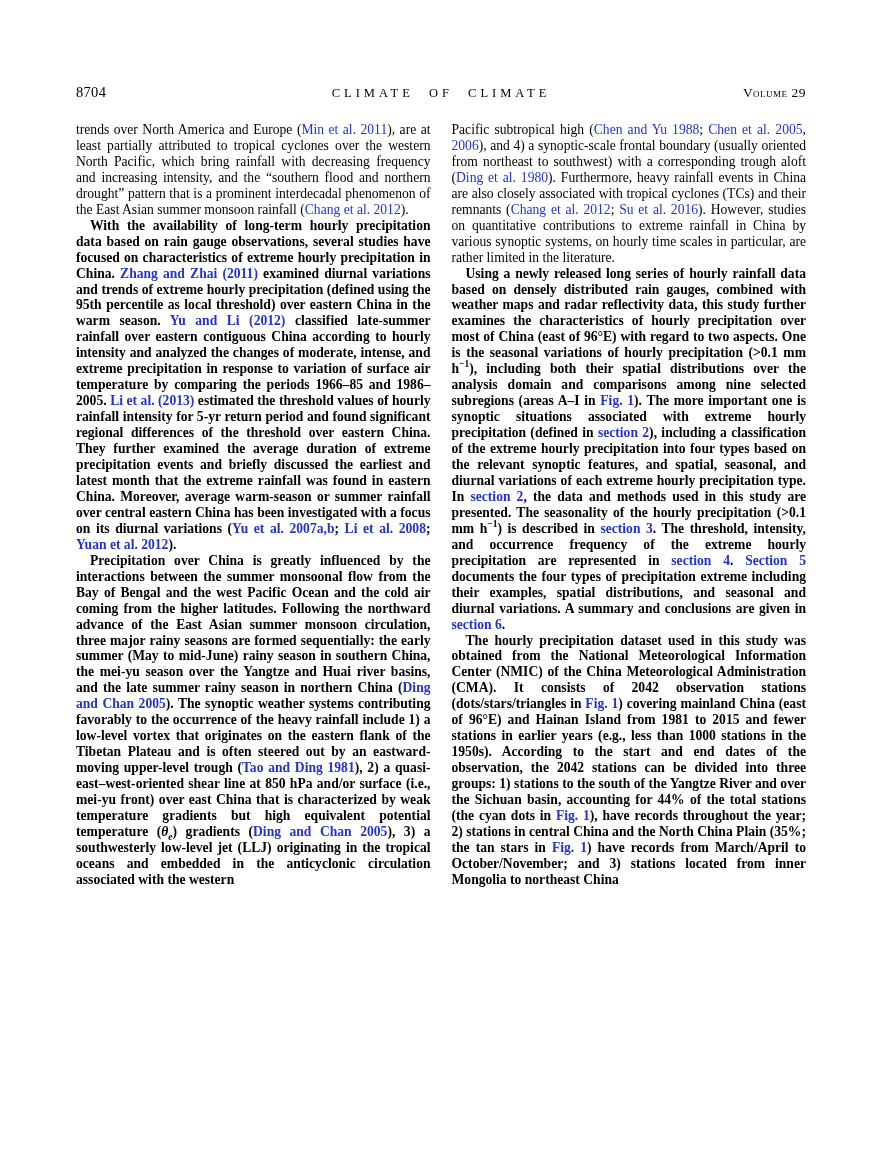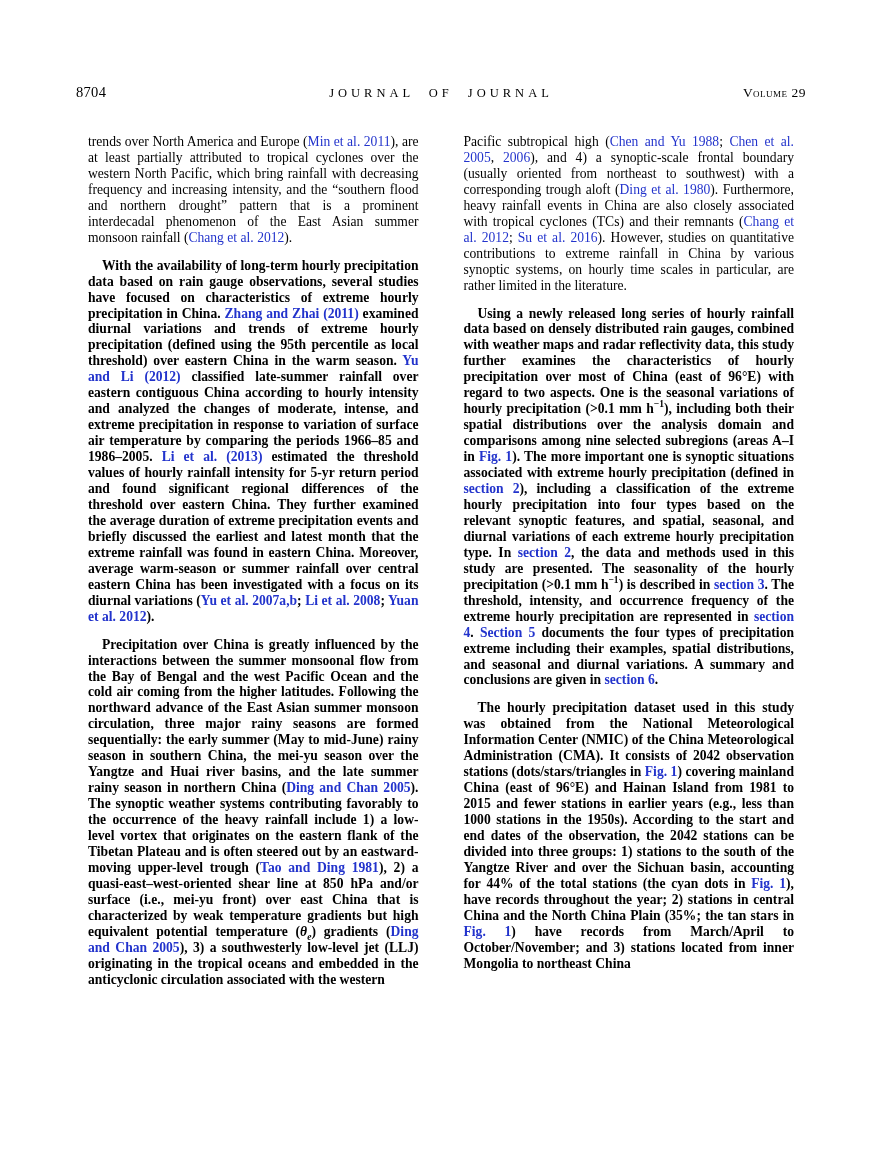--- a/index.html
+++ b/index.html
@@ -45,21 +45,21 @@
   }
   .column {
     flex: 1;
     min-width: 0;
     text-align: justify;
     font-size: 13.6px;
     line-height: 15.95px;
     hyphens: auto;
     -webkit-hyphens: auto;
   }
-  .para { margin: 12px; }
+  .para { margin: 0; }
   .para.indent { text-indent: 14px; font-weight: bold; }
   .section-heading {
     font-size: 13.6px;
     font-weight: bold;
     text-align: left;
     margin: 16px 0 15px 0;
   }
   a.cite-link {
     color: var(--link-color, #2233CC);
     text-decoration: none;
@@ -68,21 +68,21 @@
   .sup { vertical-align: super; font-size: 9.5px; line-height: 0; }
   .sub { vertical-align: sub; font-size: 9.5px; line-height: 0; }
   .it { font-style: italic; }
 </style>
 </head>
 <body>
 
 <div class="page">
   <div class="header">
     <div class="page-number">8704</div>
-    <div class="journal-title">JOURNAL OF JOURNAL</div>
+    <div class="journal-title">CLIMATE OF CLIMATE</div>
     <div class="volume">Volume 29</div>
   </div>
   <div class="columns">
     <div class="column">
         <p class="para"><span>trends over North America and Europe (</span><a href="#" class="cite-link">Min et al. 2011</a><span>), are at least partially attributed to tropical cyclones over the western North Pacific, which bring rainfall with decreasing frequency and increasing intensity, and the “southern flood and northern drought” pattern that is a prominent interdecadal phenomenon of the East Asian summer monsoon rainfall (</span><a href="#" class="cite-link">Chang et al. 2012</a><span>).</span></p>
         <p class="para indent"><span>With the availability of long-term hourly precipitation data based on rain gauge observations, several studies have focused on characteristics of extreme hourly precipitation in China. </span><a href="#" class="cite-link">Zhang and Zhai (2011)</a><span> examined diurnal variations and trends of extreme hourly precipitation (defined using the 95th percentile as local threshold) over eastern China in the warm season. </span><a href="#" class="cite-link">Yu and Li (2012)</a><span> classified late-summer rainfall over eastern contiguous China according to hourly intensity and analyzed the changes of moderate, intense, and extreme precipitation in response to variation of surface air temperature by comparing the periods 1966–85 and 1986–2005. </span><a href="#" class="cite-link">Li et al. (2013)</a><span> estimated the threshold values of hourly rainfall intensity for 5-yr return period and found significant regional differences of the threshold over eastern China. They further examined the average duration of extreme precipitation events and briefly discussed the earliest and latest month that the extreme rainfall was found in eastern China. Moreover, average warm-season or summer rainfall over central eastern China has been investigated with a focus on its diurnal variations (</span><a href="#" class="cite-link">Yu et al. 2007a,b</a><span>; </span><a href="#" class="cite-link">Li et al. 2008</a><span>; </span><a href="#" class="cite-link">Yuan et al. 2012</a><span>).</span></p>
         <p class="para indent"><span>Precipitation over China is greatly influenced by the interactions between the summer monsoonal flow from the Bay of Bengal and the west Pacific Ocean and the cold air coming from the higher latitudes. Following the northward advance of the East Asian summer monsoon circulation, three major rainy seasons are formed sequentially: the early summer (May to mid-June) rainy season in southern China, the mei-yu season over the Yangtze and Huai river basins, and the late summer rainy season in northern China (</span><a href="#" class="cite-link">Ding and Chan 2005</a><span>). The synoptic weather systems contributing favorably to the occurrence of the heavy rainfall include 1) a low-level vortex that originates on the eastern flank of the Tibetan Plateau and is often steered out by an eastward-moving upper-level trough (</span><a href="#" class="cite-link">Tao and Ding 1981</a><span>), 2) a quasi-east–west-oriented shear line at 850 hPa and/or surface (i.e., mei-yu front) over east China that is characterized by weak temperature gradients but high equivalent potential temperature (</span><span class="it">θ</span><span class="sub it">e</span><span>) gradients (</span><a href="#" class="cite-link">Ding and Chan 2005</a><span>), 3) a southwesterly low-level jet (LLJ) originating in the tropical oceans and embedded in the anticyclonic circulation associated with the western</span></p>
       </div>
     <div class="column">
         <p class="para"><span>Pacific subtropical high (</span><a href="#" class="cite-link">Chen and Yu 1988</a><span>; </span><a href="#" class="cite-link">Chen et al. 2005</a><span>, </span><a href="#" class="cite-link">2006</a><span>), and 4) a synoptic-scale frontal boundary (usually oriented from northeast to southwest) with a corresponding trough aloft (</span><a href="#" class="cite-link">Ding et al. 1980</a><span>). Furthermore, heavy rainfall events in China are also closely associated with tropical cyclones (TCs) and their remnants (</span><a href="#" class="cite-link">Chang et al. 2012</a><span>; </span><a href="#" class="cite-link">Su et al. 2016</a><span>). However, studies on quantitative contributions to extreme rainfall in China by various synoptic systems, on hourly time scales in particular, are rather limited in the literature.</span></p>

